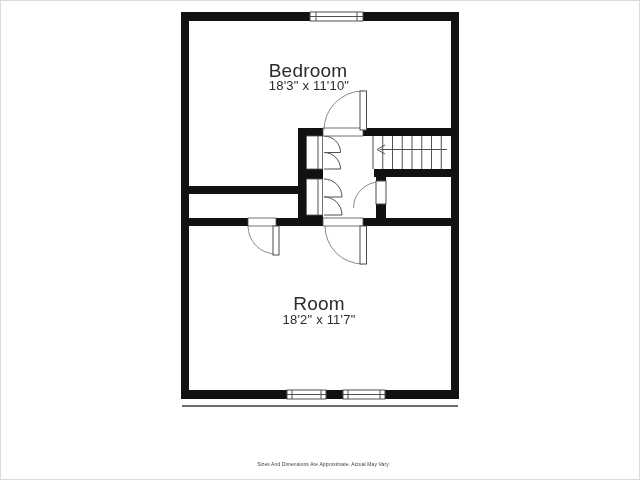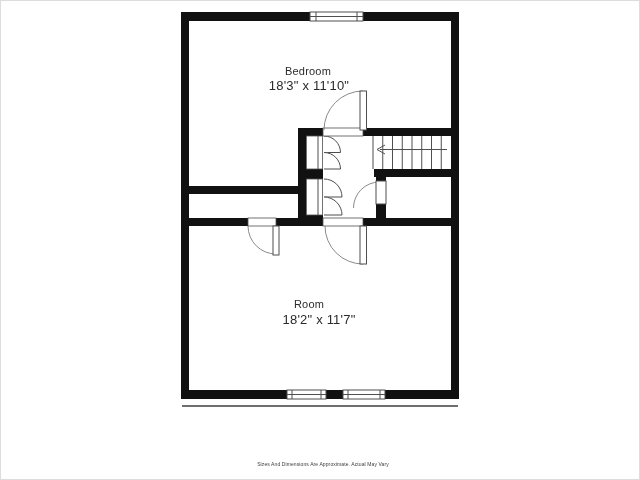--- a/index.html
+++ b/index.html
@@ -4,21 +4,21 @@
 <style>
   html,body{margin:0;padding:0;background:#fff;}
   #screen{
     position:relative;width:640px;height:480px;background:var(--bg,#fff);
     box-sizing:border-box;border:1px solid #dcdcdc;overflow:hidden;
     font-family:"Liberation Sans", sans-serif;
   }
   #plan-svg{position:absolute;left:0;top:0;}
   .room-label{
     position:absolute;transform:translate(-50%,-50%);
-    color:var(--text,#2b2b2b);font-size:11px;font-weight:500;
+    color:var(--text,#2b2b2b);font-size:19px;font-weight:500;
     white-space:nowrap;letter-spacing:.2px;
   }
   .room-dims{
     position:absolute;transform:translate(-50%,-50%);
     color:var(--text,#2b2b2b);font-size:13px;font-weight:500;
     white-space:nowrap;letter-spacing:.2px;
   }
   .disclaimer{
     position:absolute;transform:translate(-50%,-50%);
     color:#3c3c3c;font-size:5px;white-space:nowrap;letter-spacing:.1px;
@@ -135,17 +135,17 @@
 
     <g>
       <path class="arc" d="M 378.5 181 A 26 26 0 0 0 352.5 207"></path>
       <rect class="leaf" x="375" y="180" width="10" height="23"></rect>
     </g>
   </svg>
 
   <div class="room-label" style="left:307px;top:70px;">Bedroom</div>
   <div class="room-dims" style="left:308px;top:84px;">18'3" x 11'10"</div>
 
-  <div class="room-label" style="left:308px;top:303px;">Room</div>
+  <div class="room-label" style="left:318px;top:303px;">Room</div>
   <div class="room-dims" style="left:318px;top:318px;">18'2" x 11'7"</div>
 
   <div class="disclaimer" style="left:322px;top:463px;">Sizes And Dimensions Are Approximate. Actual May Vary</div>
 </div>
 
 </body></html>

